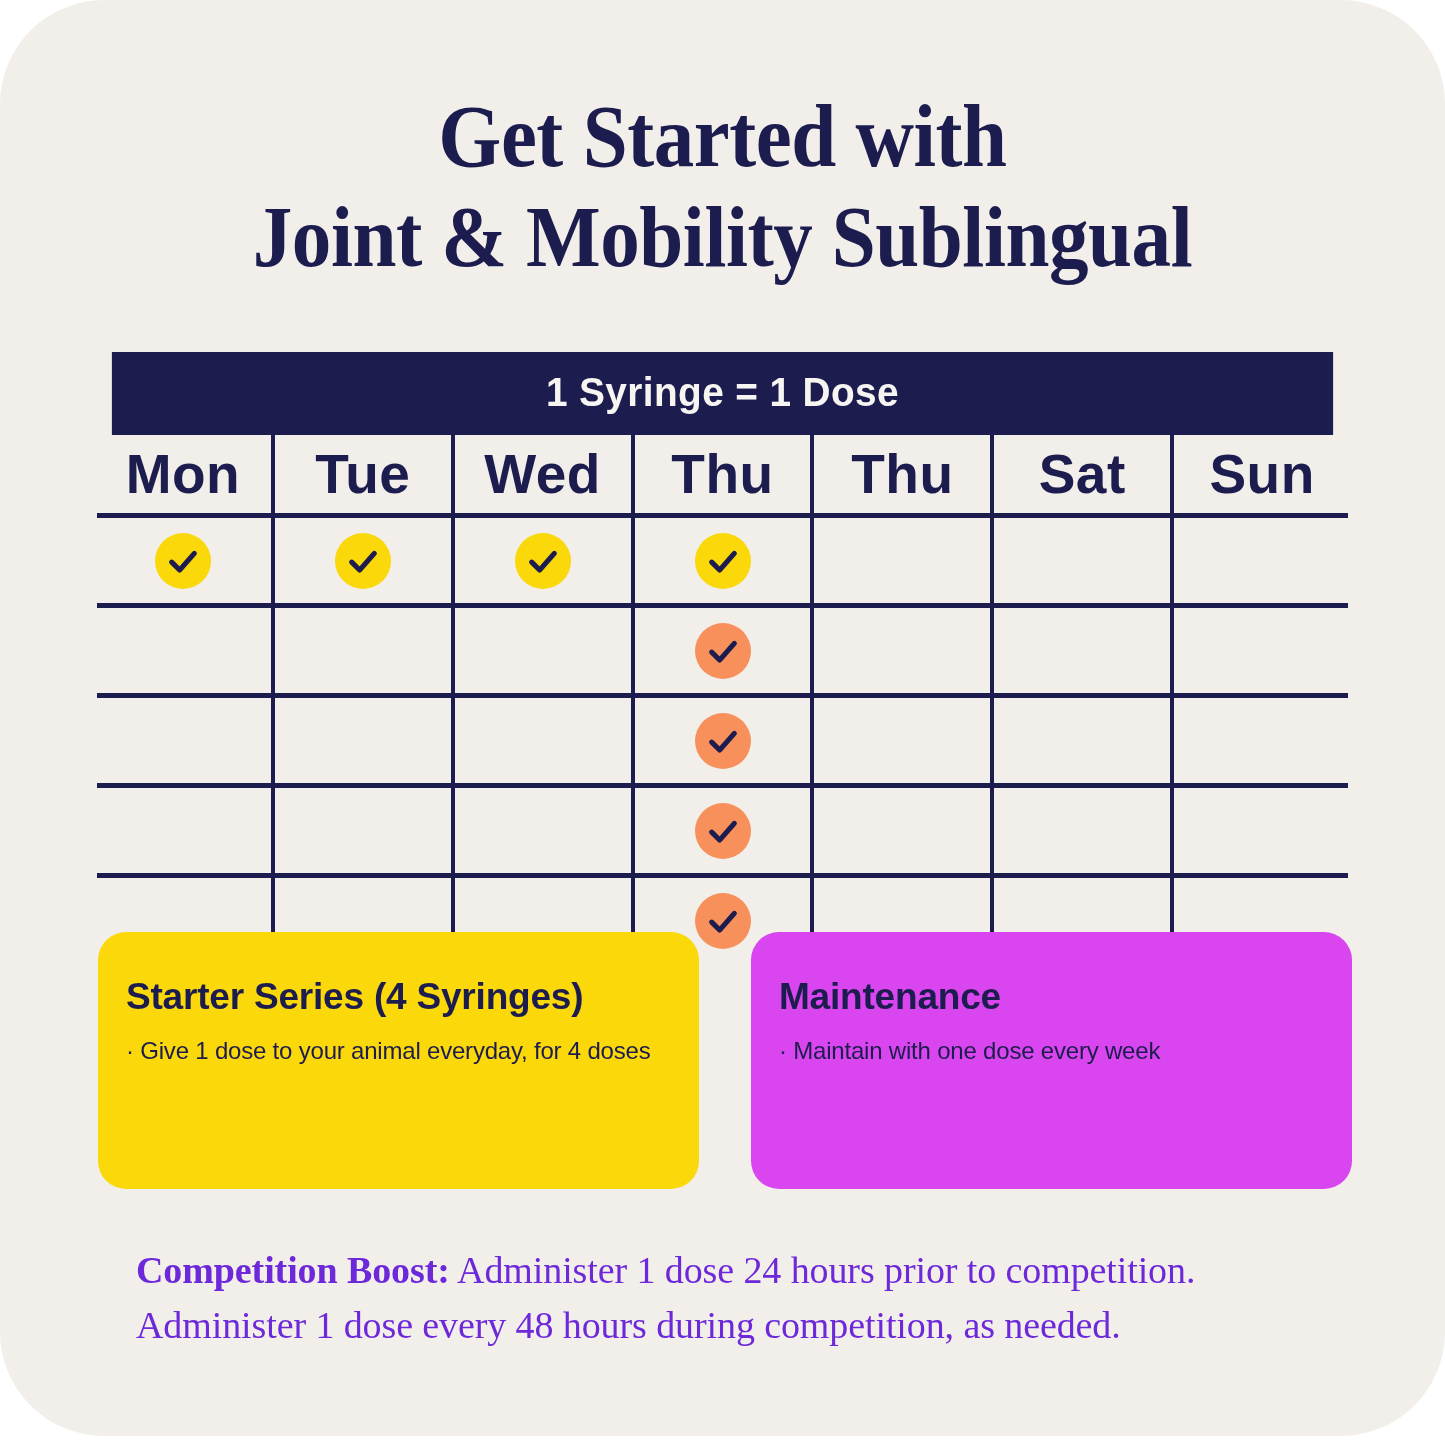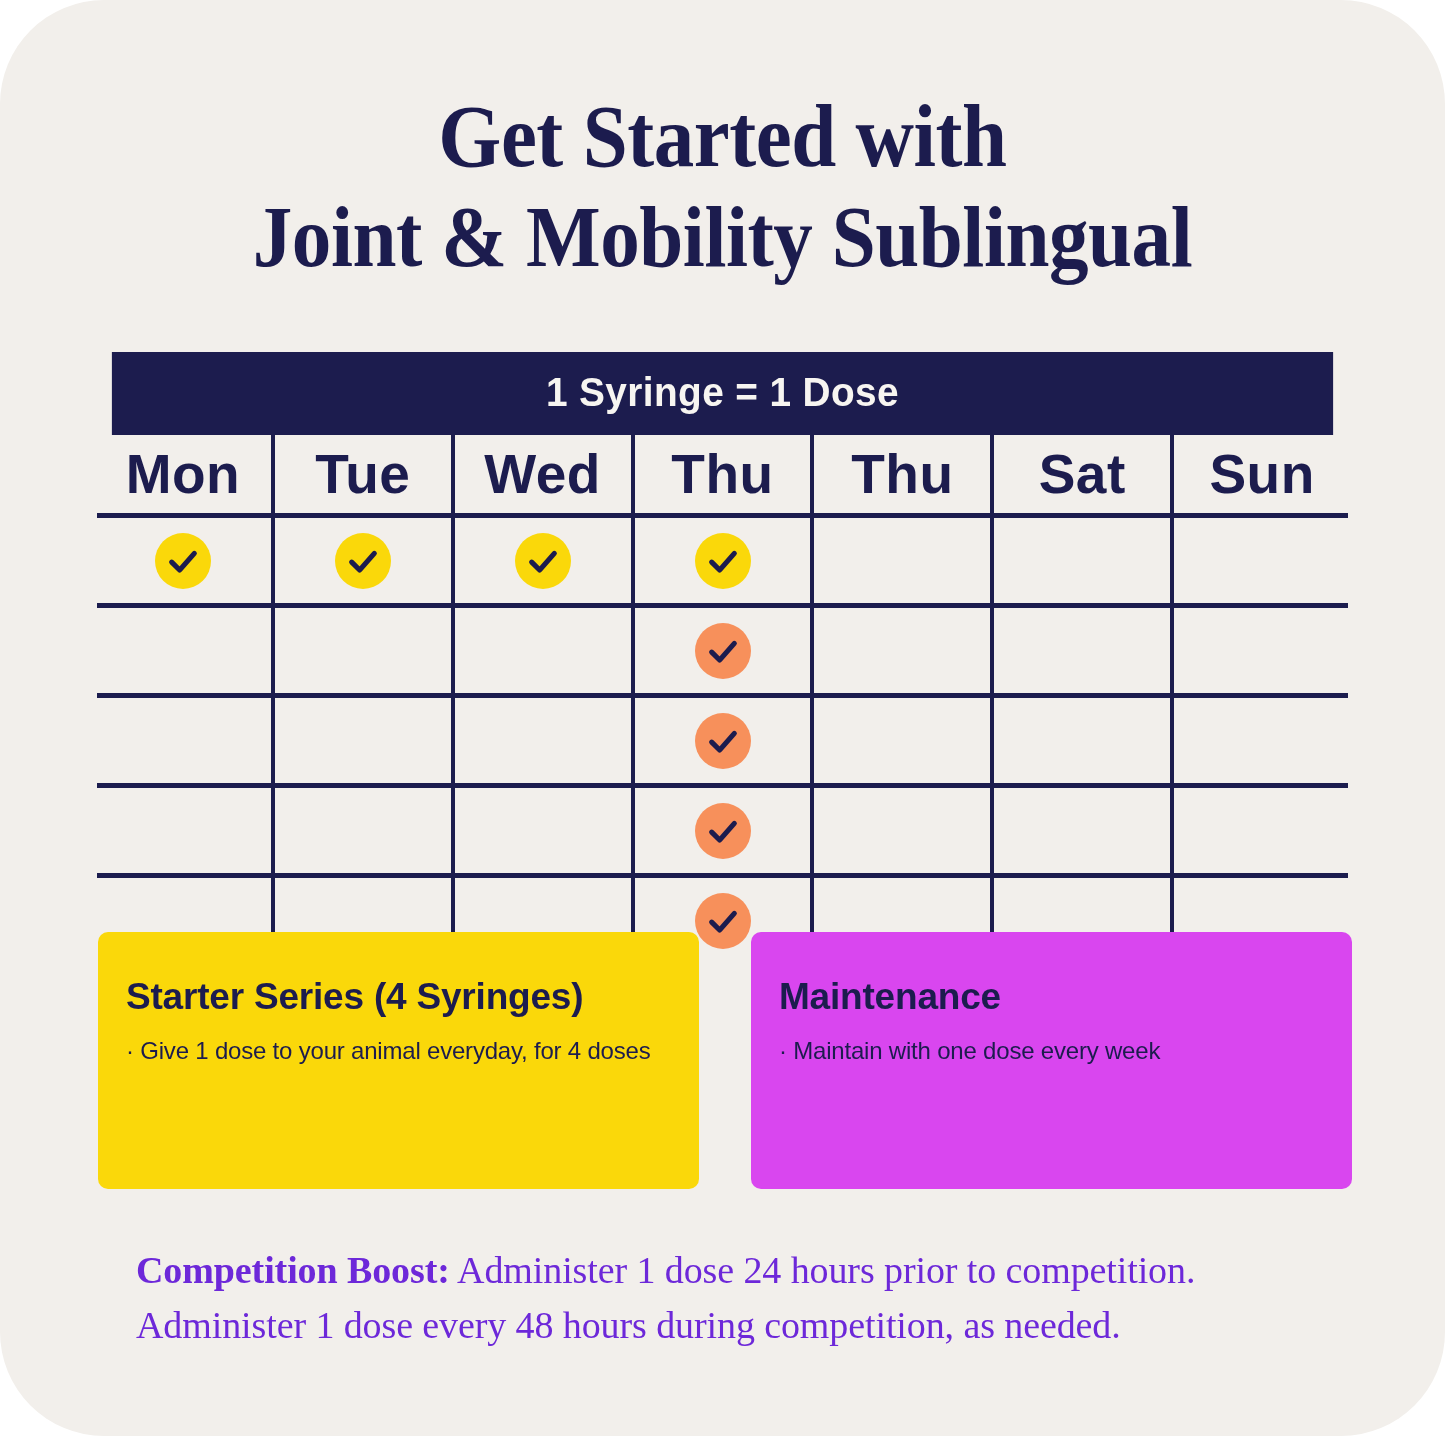--- a/index.html
+++ b/index.html
@@ -117,21 +117,21 @@
   #callouts {
     position: absolute;
     left: 98px;
     top: 932px;
     width: 1254px;
     display: flex;
     gap: 52px;
   }
   .callout {
     flex: 1 1 0;
-    border-radius: 10px;
+    border-radius: 28px;
     padding: 44px 34px 40px 28px;
     box-sizing: border-box;
     min-height: 257px;
   }
   .callout-title {
     font-weight: bold;
     font-size: 37px;
     color: #1C1C4E;
     margin-bottom: 16px;
     letter-spacing: -0.2px;

